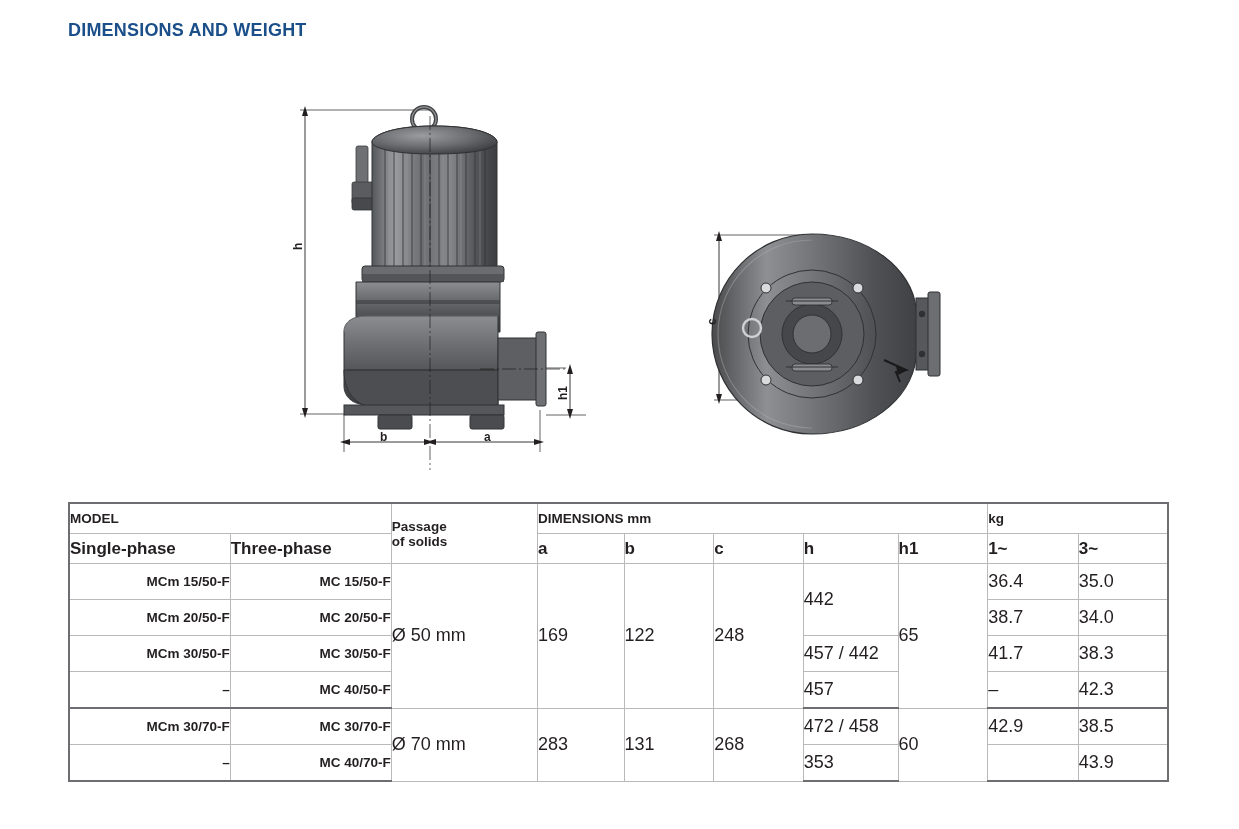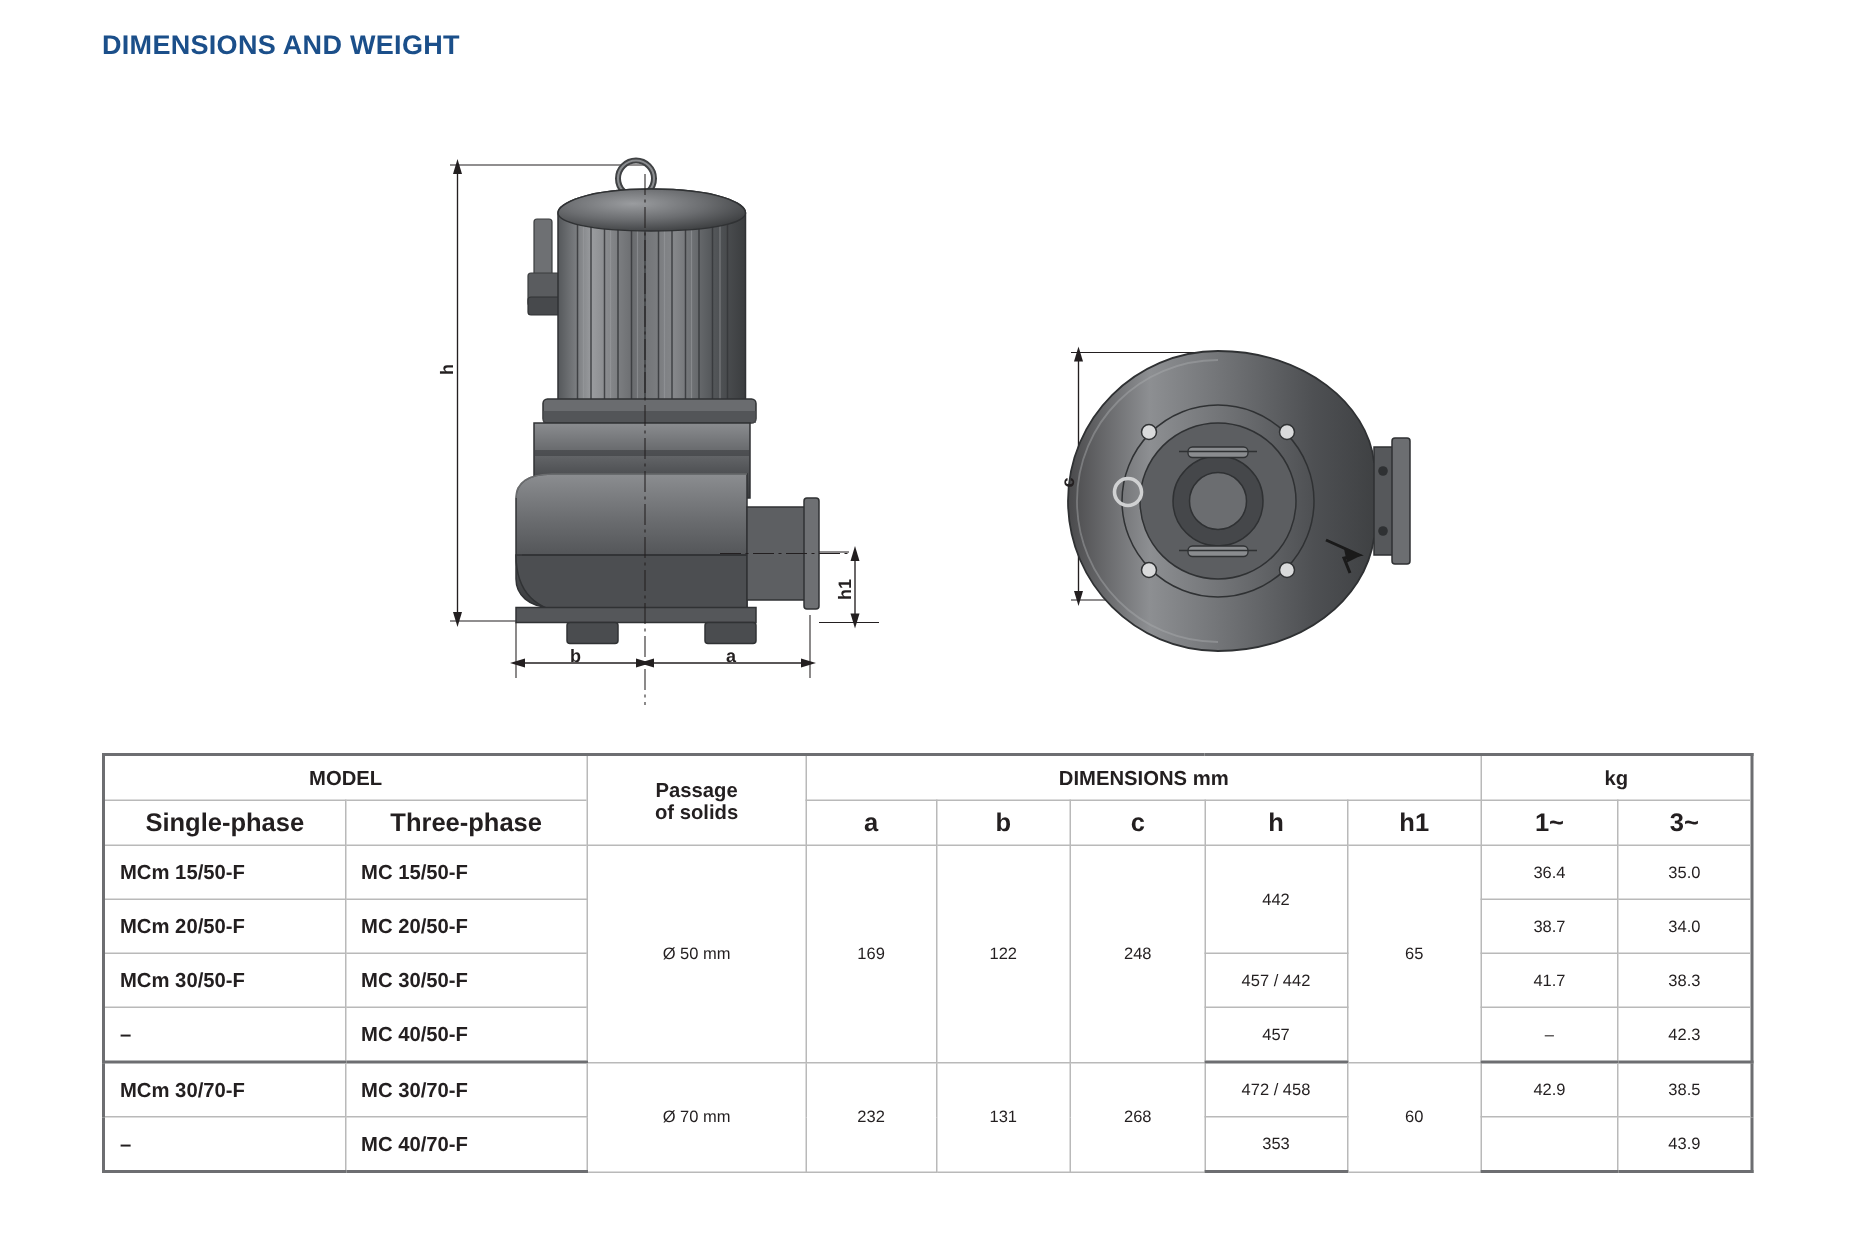--- a/index.html
+++ b/index.html
@@ -54,43 +54,43 @@
   }
   table.spec {
     border-collapse: collapse;
     width: 1101px;
     font-size: 13px;
     color: #231f20;
   }
   table.spec td, table.spec th {
     border: 1px solid #b9b9b9;
     padding: 0;
-    text-align: center;
+    text-align: left;
     vertical-align: middle;
   }
   table.spec .hdr {
     font-weight: bold;
     font-size: 13.5px;
     height: 29px;
   }
   table.spec .sub {
     font-weight: bold;
     font-size: 17px;
     height: 29px;
   }
   table.spec td.model {
     font-weight: bold;
-    text-align: left;
+    text-align: right;
     padding-left: 10px;
     height: 35px;
     font-size: 13.5px;
   }
   table.spec td.val {
     height: 35px;
-    font-size: 11px;
+    font-size: 18px;
   }
   .t-top { border-top: 2px solid #6d6e71 !important; }
   .t-bot { border-bottom: 2px solid #6d6e71 !important; }
   .outer-l { border-left: 2px solid #6d6e71 !important; }
   .outer-r { border-right: 2px solid #6d6e71 !important; }
   .thick-sep { border-bottom: 2px solid #6d6e71 !important; }
   .nb-b { border-bottom: none !important; }
 </style>
 </head>
 <body>
@@ -365,21 +365,21 @@
           <td class="model thick-sep">MC 40/50-F</td>
           <td class="val thick-sep">457</td>
           <td class="val thick-sep">–</td>
           <td class="val outer-r thick-sep">42.3</td>
         </tr>
 
         <tr>
           <td class="model outer-l">MCm 30/70-F</td>
           <td class="model">MC 30/70-F</td>
           <td class="val" rowspan="2">Ø 70 mm</td>
-          <td class="val" rowspan="2">232</td>
+          <td class="val" rowspan="2">283</td>
           <td class="val" rowspan="2">131</td>
           <td class="val" rowspan="2">268</td>
           <td class="val">472 / 458</td>
           <td class="val" rowspan="2">60</td>
           <td class="val">42.9</td>
           <td class="val outer-r">38.5</td>
         </tr>
         <tr>
           <td class="model outer-l t-bot">–</td>
           <td class="model t-bot">MC 40/70-F</td>

